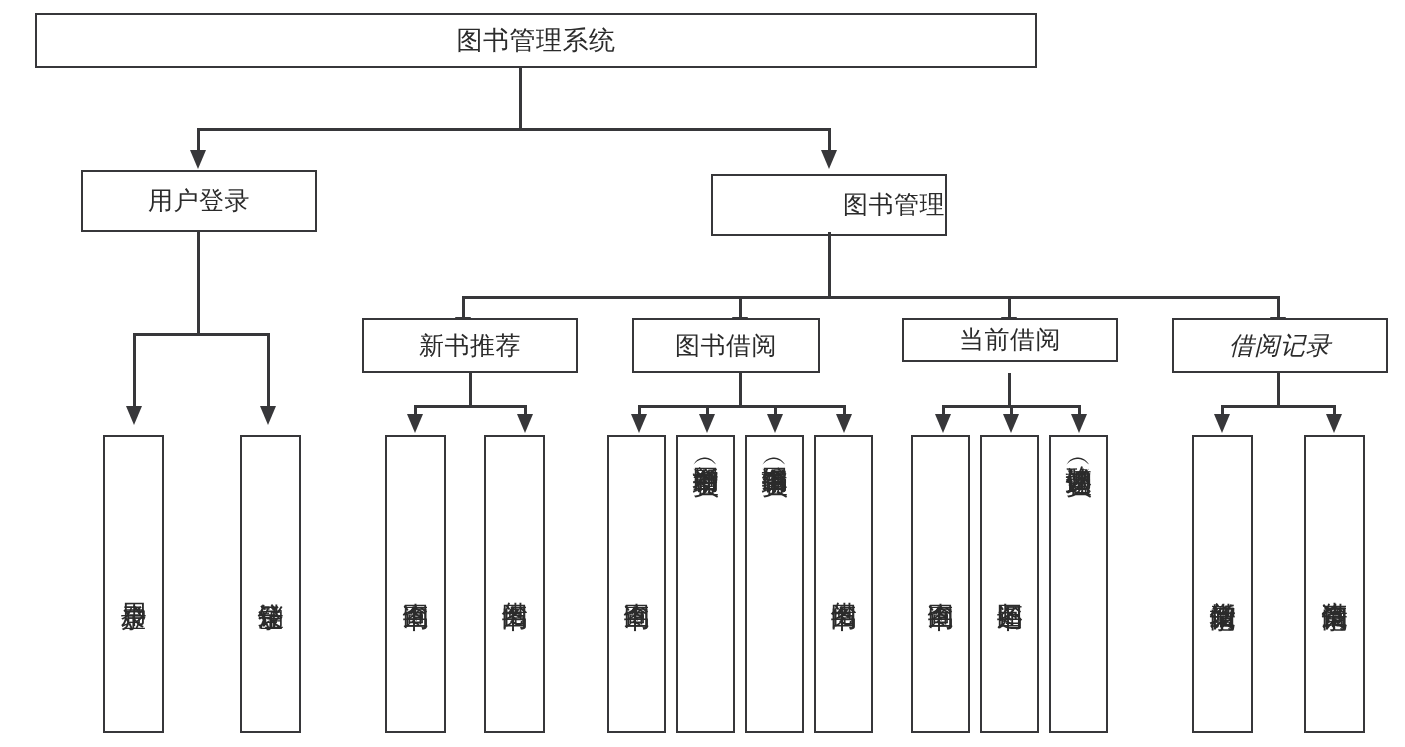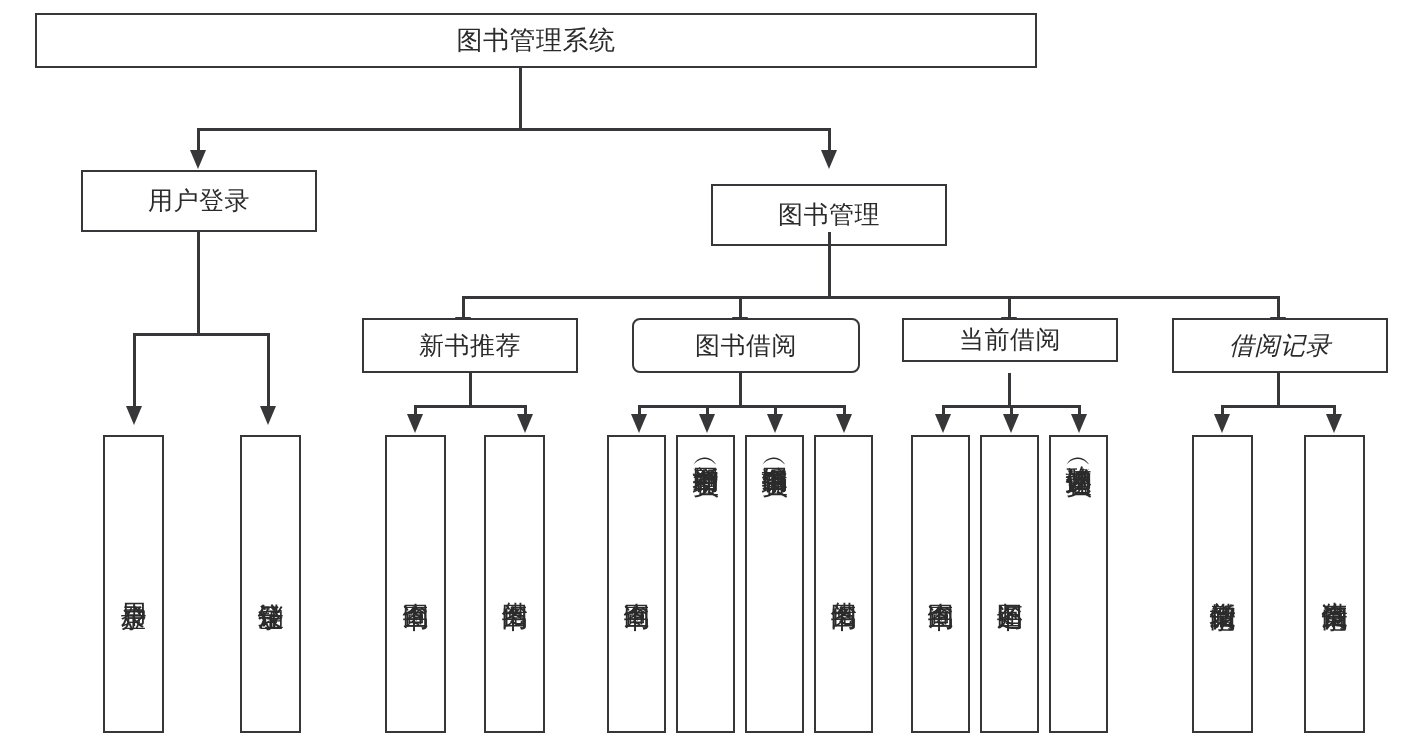--- a/index.html
+++ b/index.html
@@ -93,21 +93,21 @@
 
   <div class="conn v" style="left:197px; top:128px; width:3px; height:25px;"></div>
   <div class="arrow" style="left:190px; top:150px;"></div>
 
   <div class="conn v" style="left:828px; top:128px; width:3px; height:25px;"></div>
   <div class="arrow" style="left:821px; top:150px;"></div>
 
   <div class="node" style="left:81px; top:170px; width:236px; height:62px;">
     <span class="node-label">用户登录</span>
   </div>
-  <div class="node" style="left:711px; top:184px; width:236px; height:62px;">
+  <div class="node" style="left:711px; top:174px; width:236px; height:62px;justify-content:flex-end;">
     <span class="node-label">图书管理</span>
   </div>
 
   <div class="conn v" style="left:197px; top:232px; width:3px; height:103px;"></div>
   <div class="conn h" style="left:133px; top:333px; width:137px; height:3px;"></div>
   <div class="conn v" style="left:133px; top:333px; width:3px; height:76px;"></div>
   <div class="arrow" style="left:126px; top:406px;"></div>
   <div class="conn v" style="left:267px; top:333px; width:3px; height:76px;"></div>
   <div class="arrow" style="left:260px; top:406px;"></div>
 
@@ -118,21 +118,21 @@
   <div class="conn v" style="left:739px; top:296px; width:3px; height:24px;"></div>
   <div class="arrow" style="left:732px; top:317px;"></div>
   <div class="conn v" style="left:1008px; top:296px; width:3px; height:24px;"></div>
   <div class="arrow" style="left:1001px; top:317px;"></div>
   <div class="conn v" style="left:1277px; top:296px; width:3px; height:24px;"></div>
   <div class="arrow" style="left:1270px; top:317px;"></div>
 
   <div class="node" style="left:362px; top:318px; width:216px; height:55px;">
     <span class="node-label">新书推荐</span>
   </div>
-  <div class="node" style="left:632px; top:318px; width:228px; height:55px;border-radius:8px;">
+  <div class="node" style="left:632px; top:318px; width:188px; height:55px;">
     <span class="node-label">图书借阅</span>
   </div>
   <div class="node" style="left:902px; top:318px; width:216px; height:44px;">
     <span class="node-label">当前借阅</span>
   </div>
   <div class="node" style="left:1172px; top:318px; width:216px; height:55px;font-style:italic;">
     <span class="node-label">借阅记录</span>
   </div>
 
   <div class="conn v" style="left:469px; top:373px; width:3px; height:34px;"></div>

